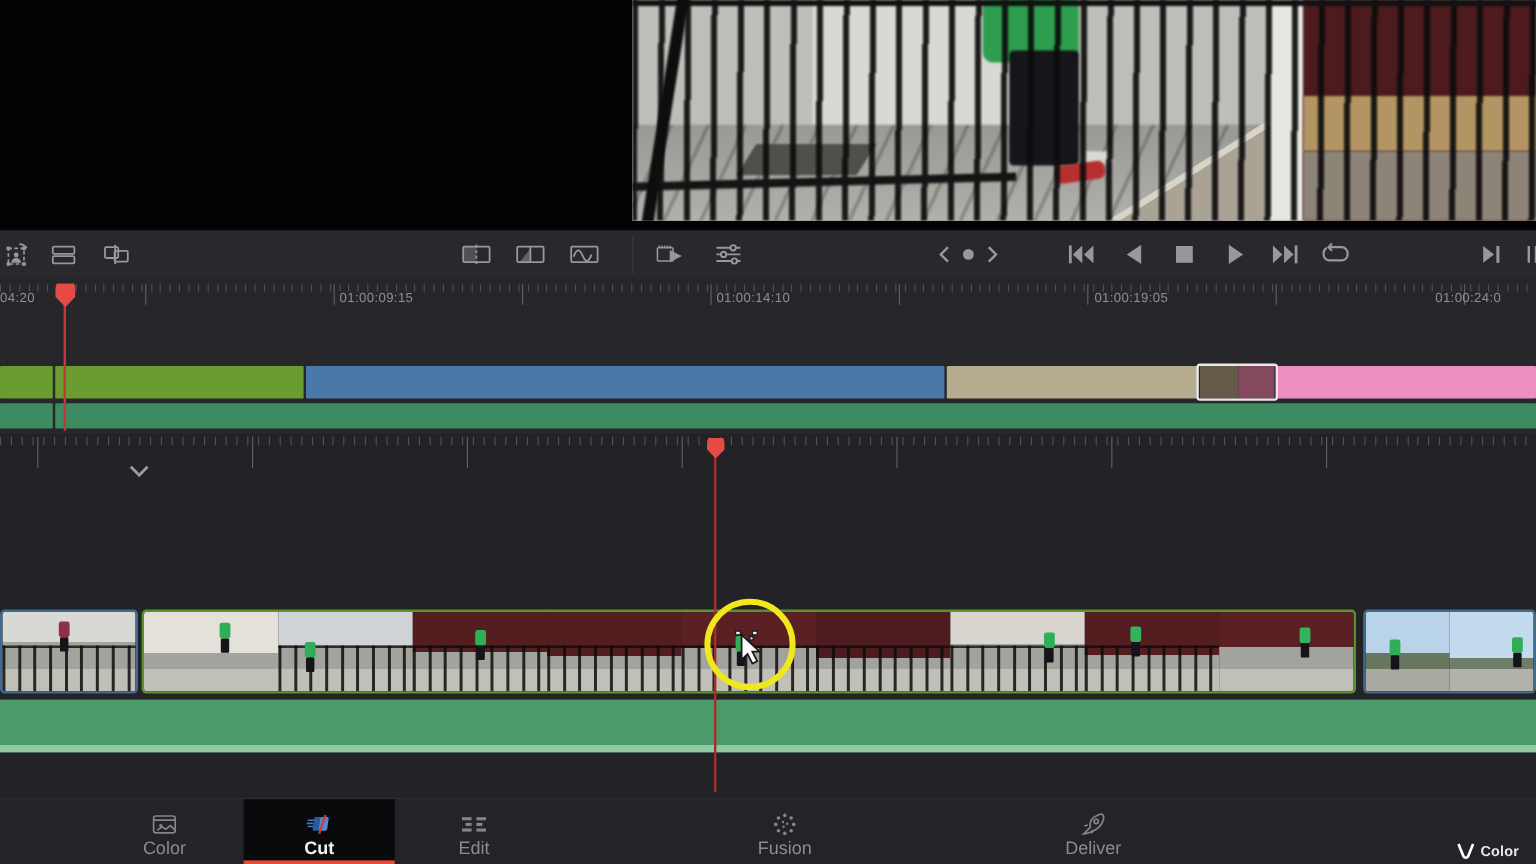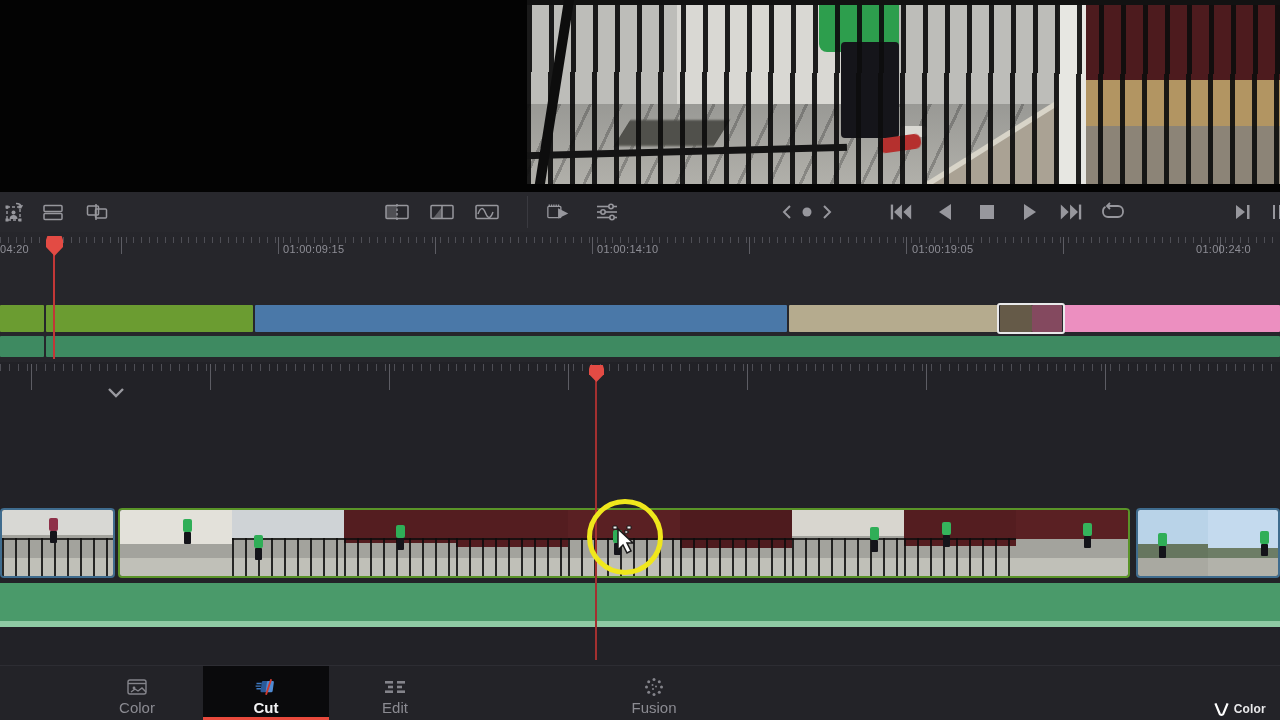--- a/index.html
+++ b/index.html
@@ -738,20 +738,30 @@
             <circle cx="6.7" cy="17.3" r="1.5"></circle>
           <circle cx="4.5" cy="12" r="1.5"></circle>
             <circle cx="6.7" cy="6.7" r="1.5"></circle>
           <circle cx="10.5" cy="10" r="1"></circle>
             <circle cx="14" cy="11.5" r="1"></circle>
             <circle cx="11" cy="14" r="1"></circle>
         </svg>
       </span>
       <span class="lbl">Fusion</span>
     </div>
+    <div class="nav-item" id="nav6" style="left:856px">
+      <span class="ico">
+        <svg width="24" height="24" viewBox="0 0 24 24" fill="none" stroke="currentColor" stroke-width="1.4">
+          <path d="M9.5 14.5C7 17 4 20 4 20s3-.3 5.5-1.5c0 0 8-2.5 10.5-9C21.5 5.5 20 4 20 4s-1.5-1.5-5.5 1C8 7.5 9.5 14.5 9.5 14.5z"></path>
+          <circle cx="14.5" cy="9.5" r="1.8"></circle>
+          <path d="M7.5 12.5l-3 .8M11.5 16.5l-.8 3"></path>
+        </svg>
+      </span>
+      <span class="lbl">Deliver</span>
+    </div>
     <div class="nav-underline" id="navUnderline" style="left: 203px; width: 126px; background: rgb(232, 73, 60);"></div>
   </div>
 
   <div class="udemy">
     <svg width="15" height="15" viewBox="0 0 16 16">
       <path d="M1.5 2.5 6 13.5c.8 1.6 3.2 1.6 4 0L14.5 2.5" fill="none" stroke="#ffffff" stroke-width="2.4"></path>
     </svg>
     <span class="u-text">Color</span>
   </div>
 

